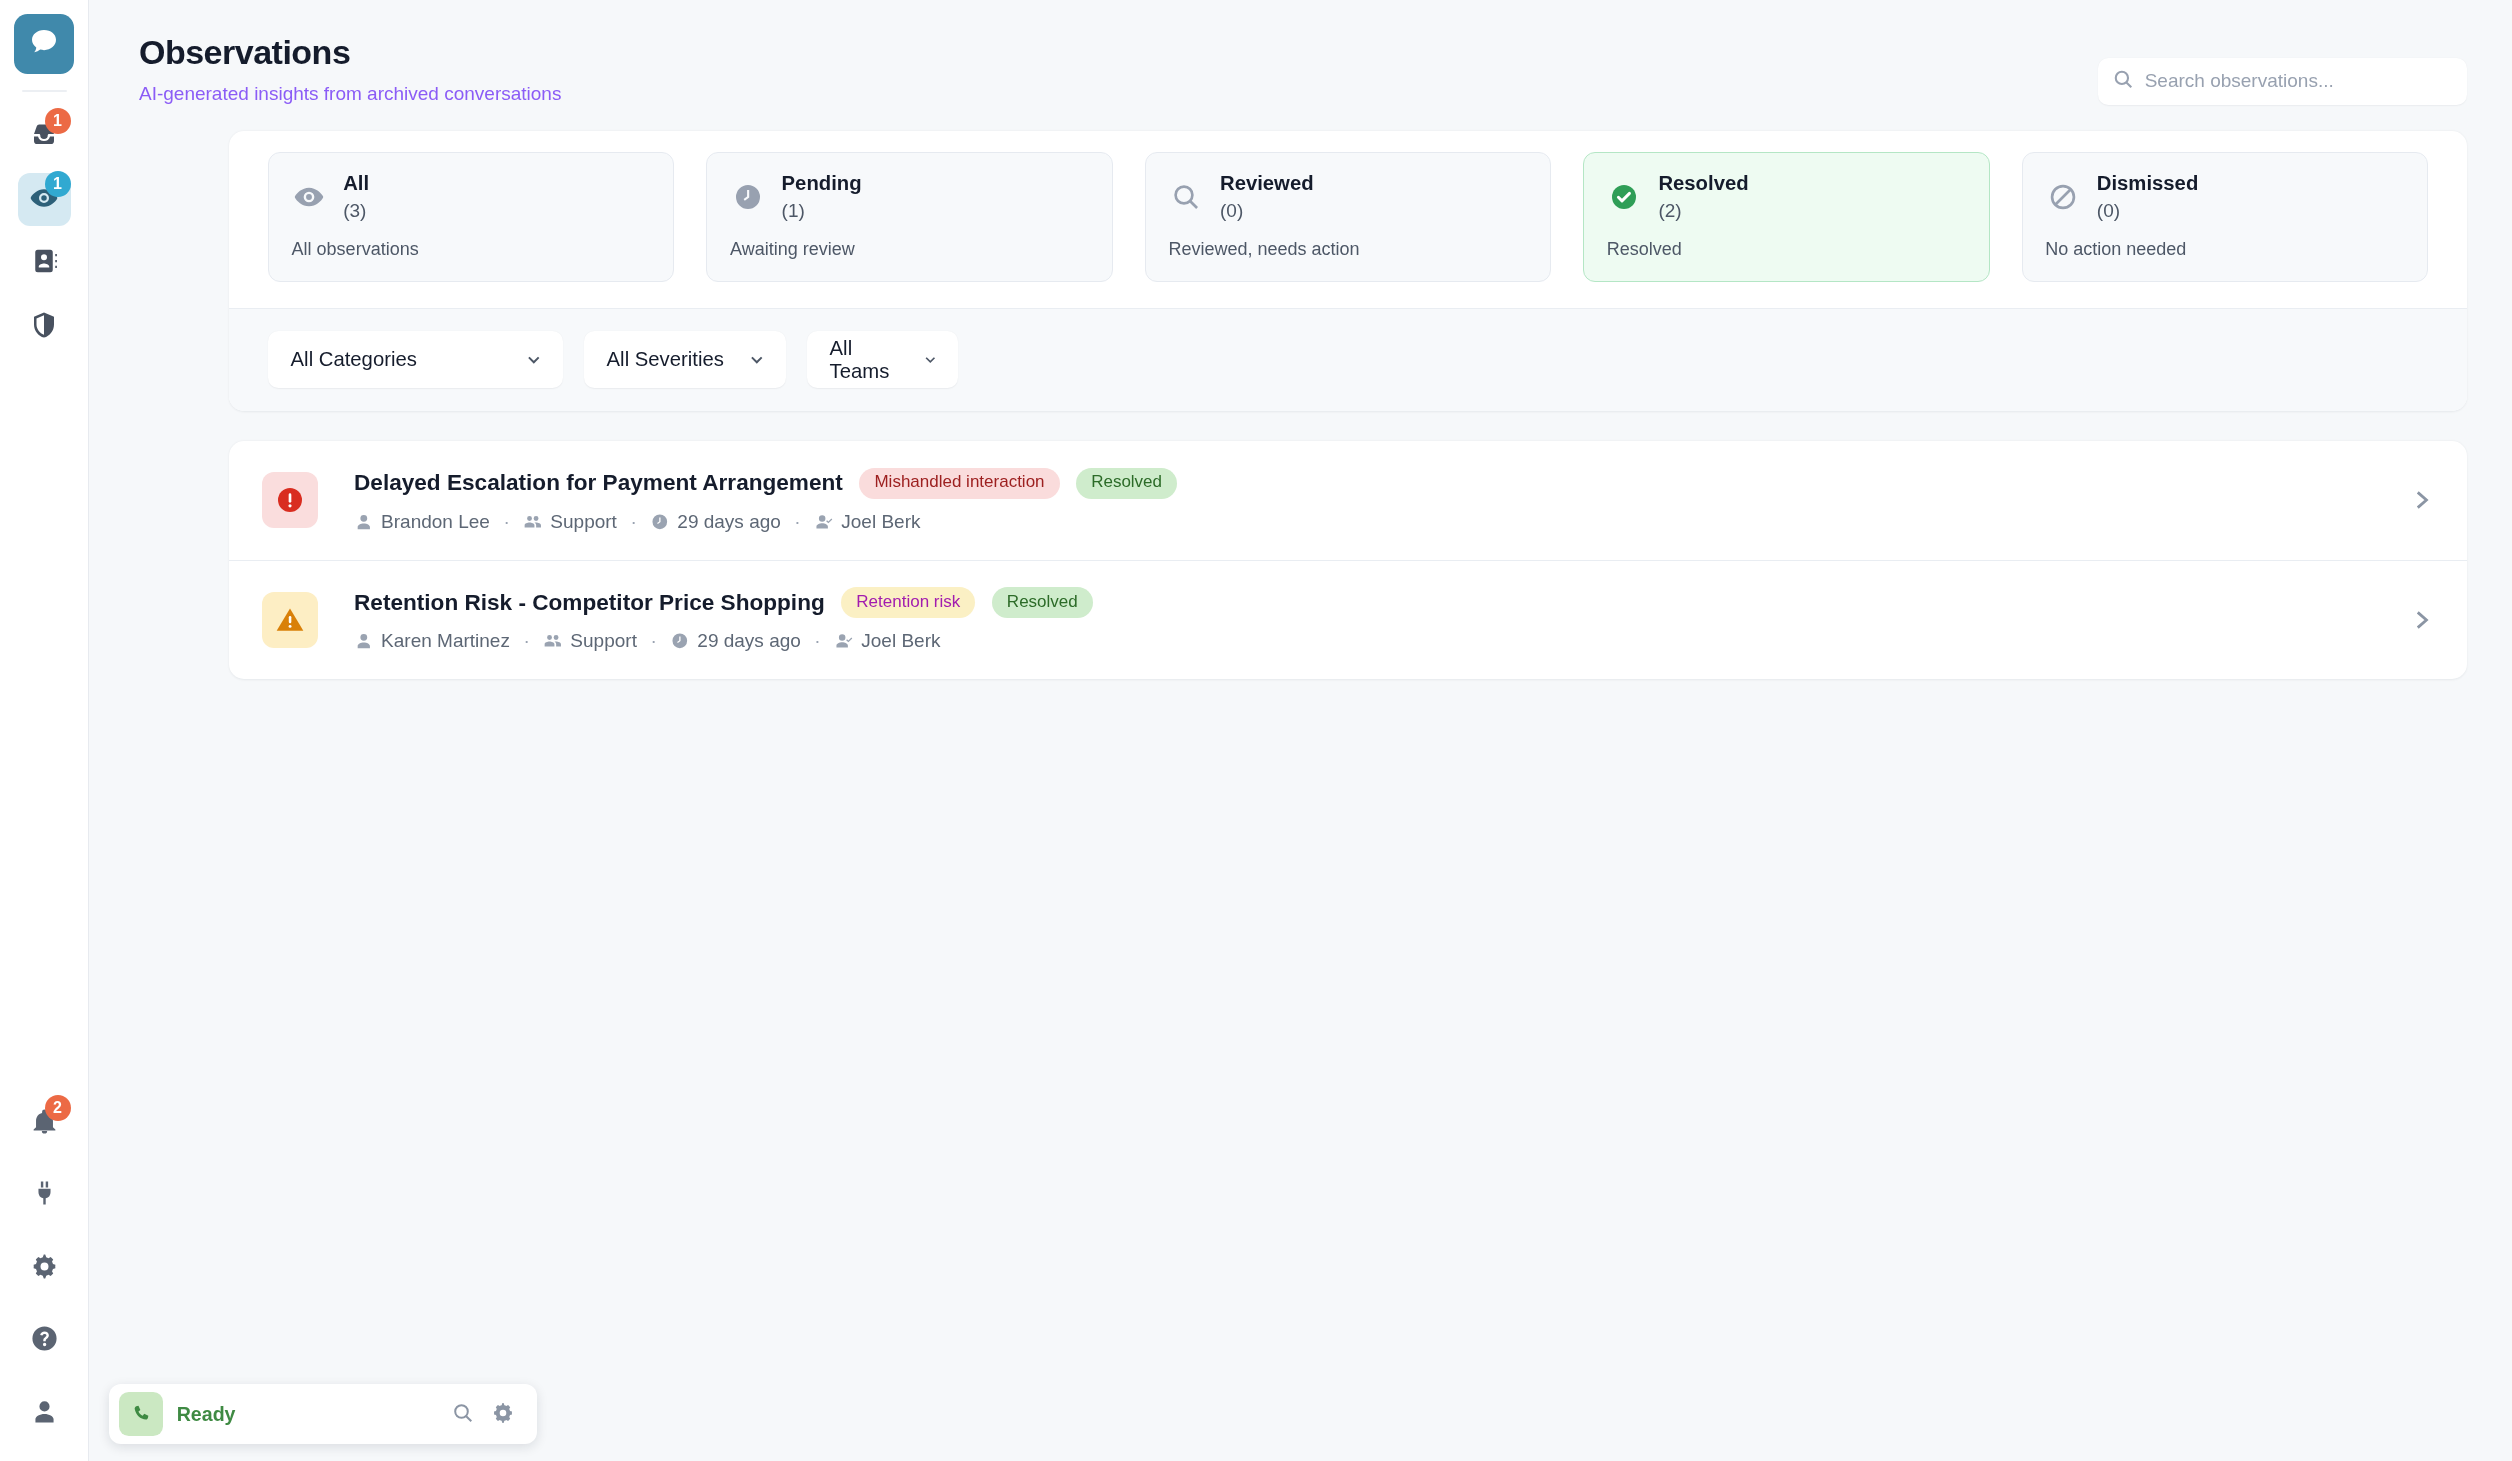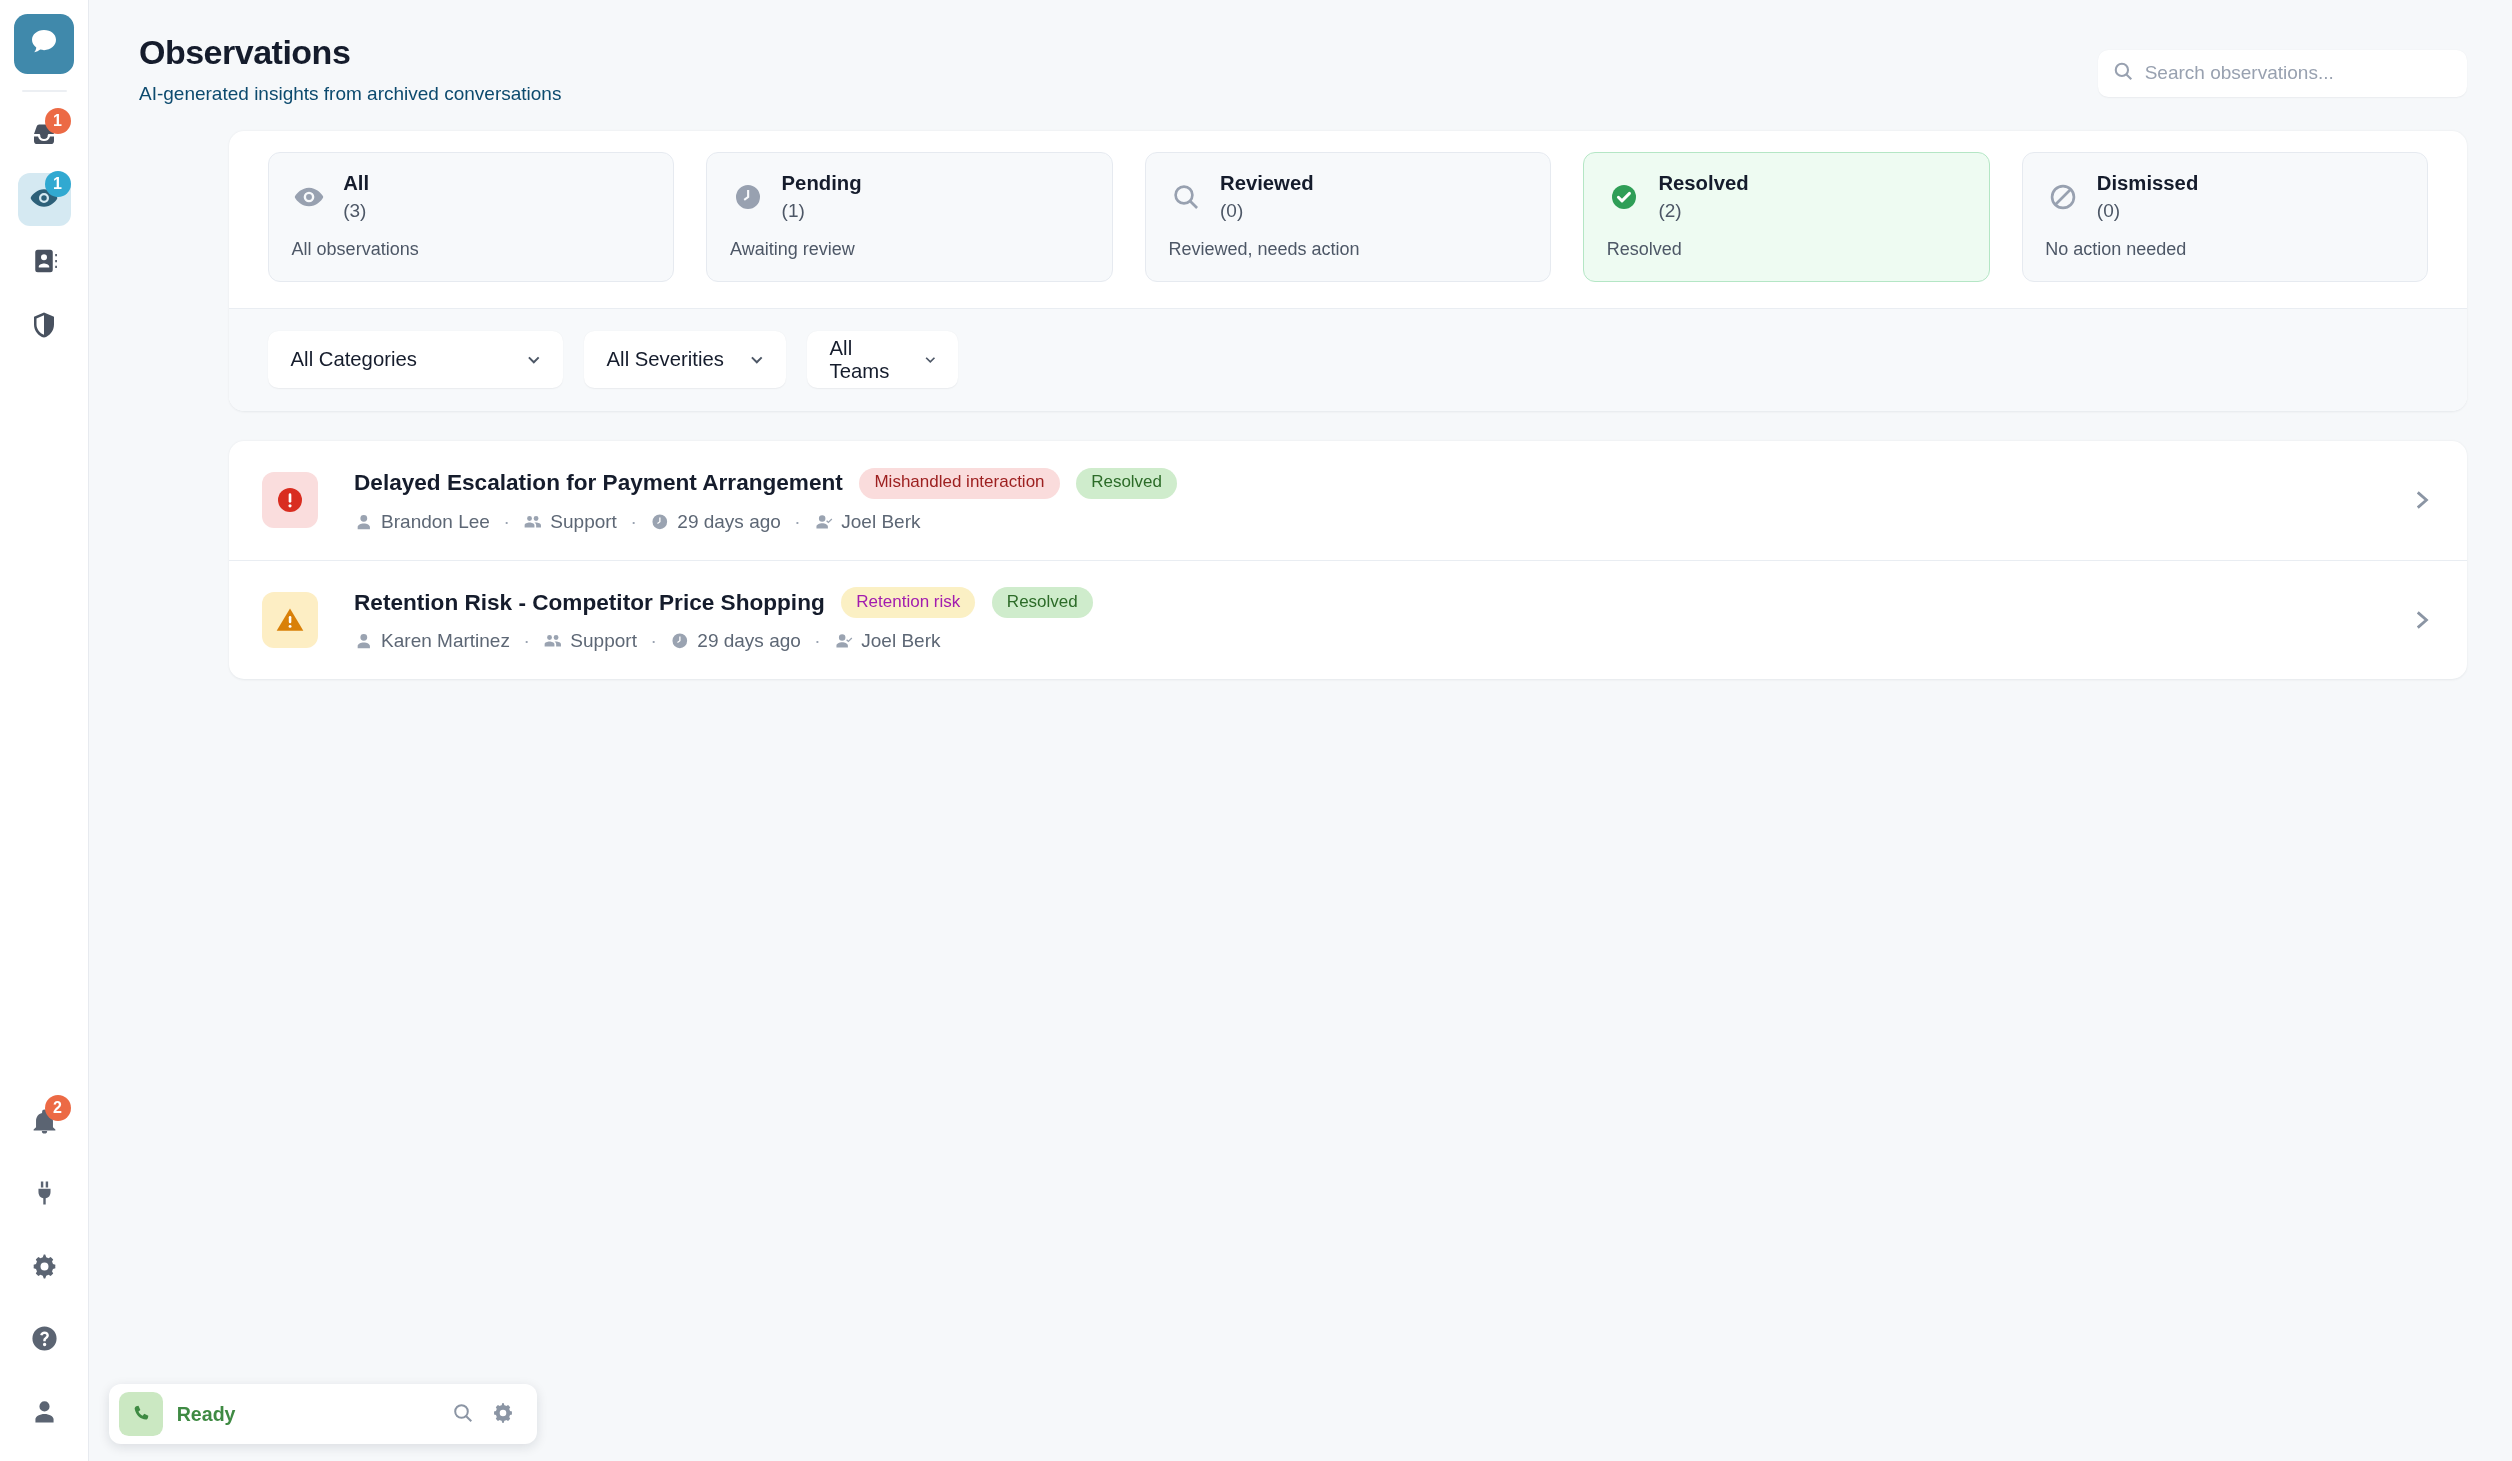--- a/index.html
+++ b/index.html
@@ -51,24 +51,24 @@
   .nav-bottom {
     margin-top: auto;
     display: flex; flex-direction: column; align-items: center; gap: 19.6px;
   }
   .nav-bottom .nav-item svg { width: 29px; height: 29px; fill: #5b6472; }
 
   
   .main { flex: 1; height: 100%; position: relative; overflow: hidden; }
   .page-head {
     padding: 33px 45px 0 50px;
-    display: flex; align-items: flex-start; justify-content: space-between;
+    display: flex; align-items: flex-end; justify-content: space-between;
   }
   .page-title { font-size: 34px; font-weight: 700; letter-spacing: -0.5px; color: #151c2c; }
-  .page-sub { font-size: 19px; color: #0c4a6e; margin-top: 10.5px; }
+  .page-sub { font-size: 19px; color: #8b5cf6; margin-top: 10.5px; }
 
   .search-box {
     width: 369px; height: 47px; background: #ffffff;
     border-radius: 10.5px; display: flex; align-items: center;
     padding: 0 13.6px; gap: 10.5px; margin-top: 16.6px;
     box-shadow: 0 0.8px 1.5px rgba(16,24,40,.05);
   }
   .search-box svg { width: 22.6px; height: 22.6px; fill: none; stroke: #98a1b0; stroke-width: 2.2; }
   .search-box input {
     flex: 1; border: 0; outline: 0; background: transparent;

